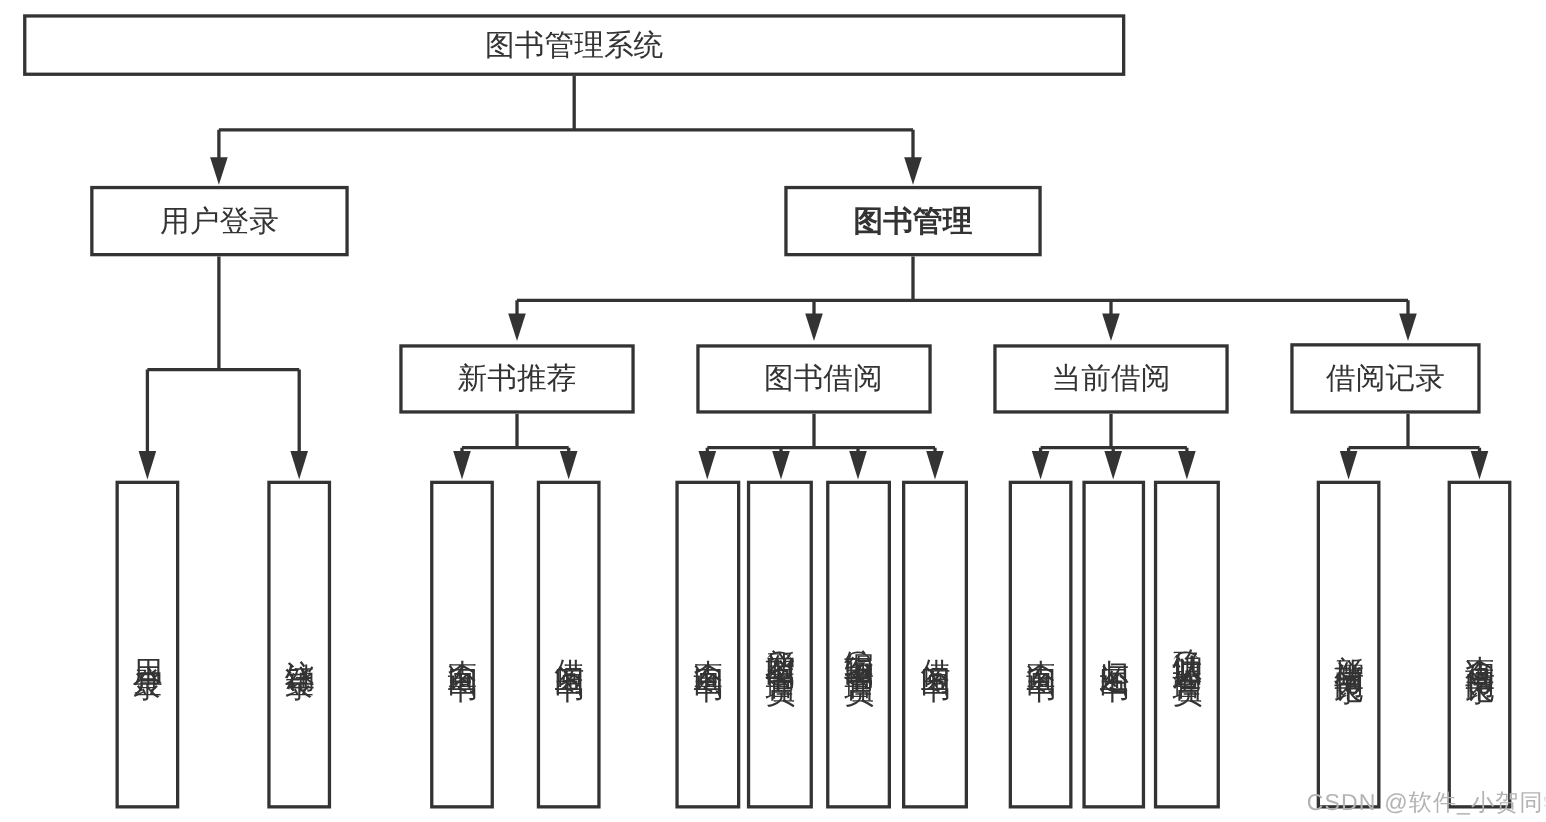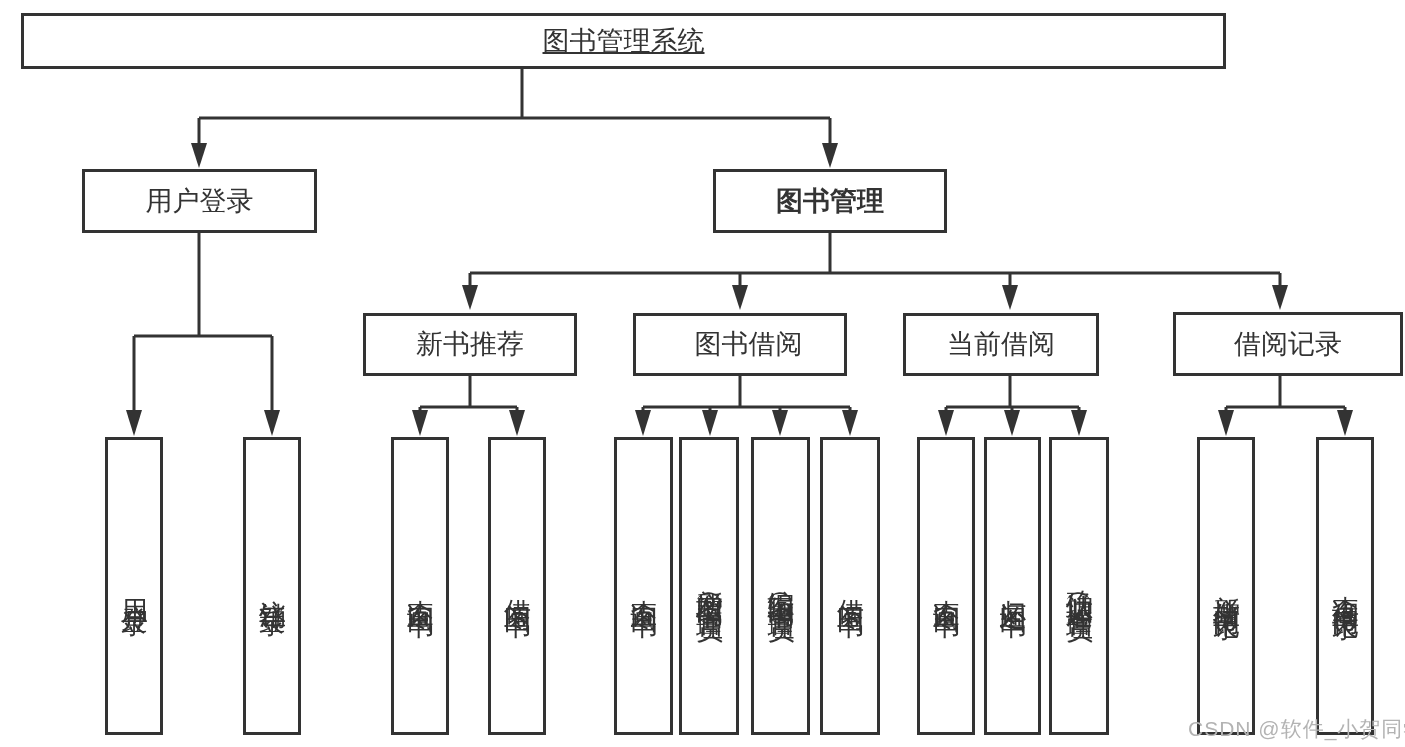--- a/index.html
+++ b/index.html
@@ -91,41 +91,41 @@
       <polygon points="772,410 788,410 780,436"></polygon>
       <polygon points="842,410 858,410 850,436"></polygon>
       <polygon points="938,410 954,410 946,436"></polygon>
       <polygon points="1004,410 1020,410 1012,436"></polygon>
       <polygon points="1071,410 1087,410 1079,436"></polygon>
       <polygon points="1218,410 1234,410 1226,436"></polygon>
       <polygon points="1337,410 1353,410 1345,436"></polygon>
     </g>
   </svg>
 
-  <div class="node" style="left:21px; top:13px; width:1205px; height:56px;text-decoration:underline;">
+  <div class="node" style="left:21px; top:13px; width:1002px; height:56px;">
     <span>图书管理系统</span>
   </div>
 
   <div class="node" style="left:82px; top:169px; width:235px; height:64px;">
     <span>用户登录</span>
   </div>
   <div class="node" style="left:713px; top:169px; width:234px; height:64px;font-weight:bold;">
     <span>图书管理</span>
   </div>
 
   <div class="node" style="left:363px; top:313px; width:214px; height:63px;">
     <span>新书推荐</span>
   </div>
   <div class="node" style="left:633px; top:313px; width:214px; height:63px;padding-left:17px;">
     <span>图书借阅</span>
   </div>
-  <div class="node" style="left:903px; top:313px; width:196px; height:63px;">
+  <div class="node" style="left:903px; top:313px; width:214px; height:63px;">
     <span>当前借阅</span>
   </div>
-  <div class="node" style="left:1173px; top:312px; width:230px; height:64px;">
+  <div class="node" style="left:1173px; top:312px; width:173px; height:64px;">
     <span>借阅记录</span>
   </div>
 
   <div class="node leaf" style="left:105px; top:437px; width:58px; height:298px;">
     <span class="vtext">用户登录</span>
   </div>
   <div class="node leaf" style="left:243px; top:437px; width:58px; height:298px;">
     <span class="vtext">注销登录</span>
   </div>
 

